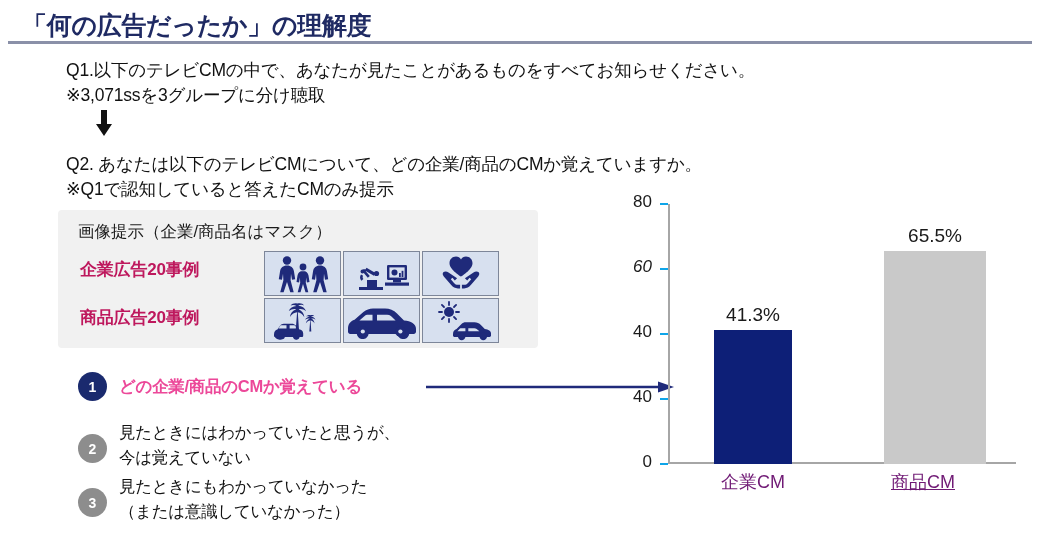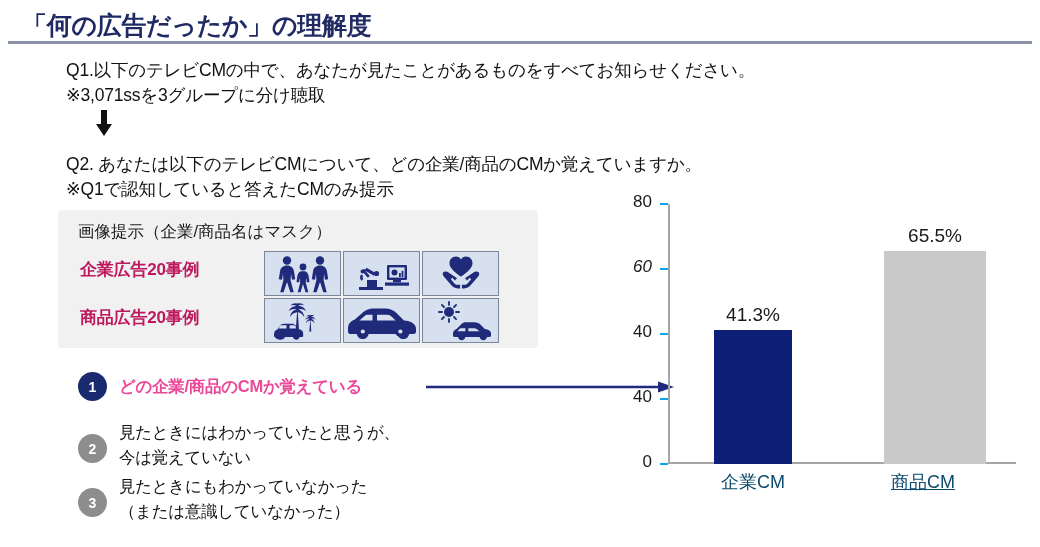--- a/index.html
+++ b/index.html
@@ -238,21 +238,21 @@
     transform: translateX(-50%);
     margin-bottom: 4px;
     font-size: 19px;
     color: #1a1a1a;
     white-space: nowrap;
   }
   .cat-label {
     position: absolute;
     top: 274px;
     font-size: 18px;
-    color: #0c4a6e;
+    color: #701a75;
     white-space: nowrap;
     transform: translateX(-50%);
   }
 </style>
 </head>
 <body>
 
 <div class="title-block">
   <div class="page-title">「何の広告だったか」の理解度</div>
   <div class="title-rule"></div>

